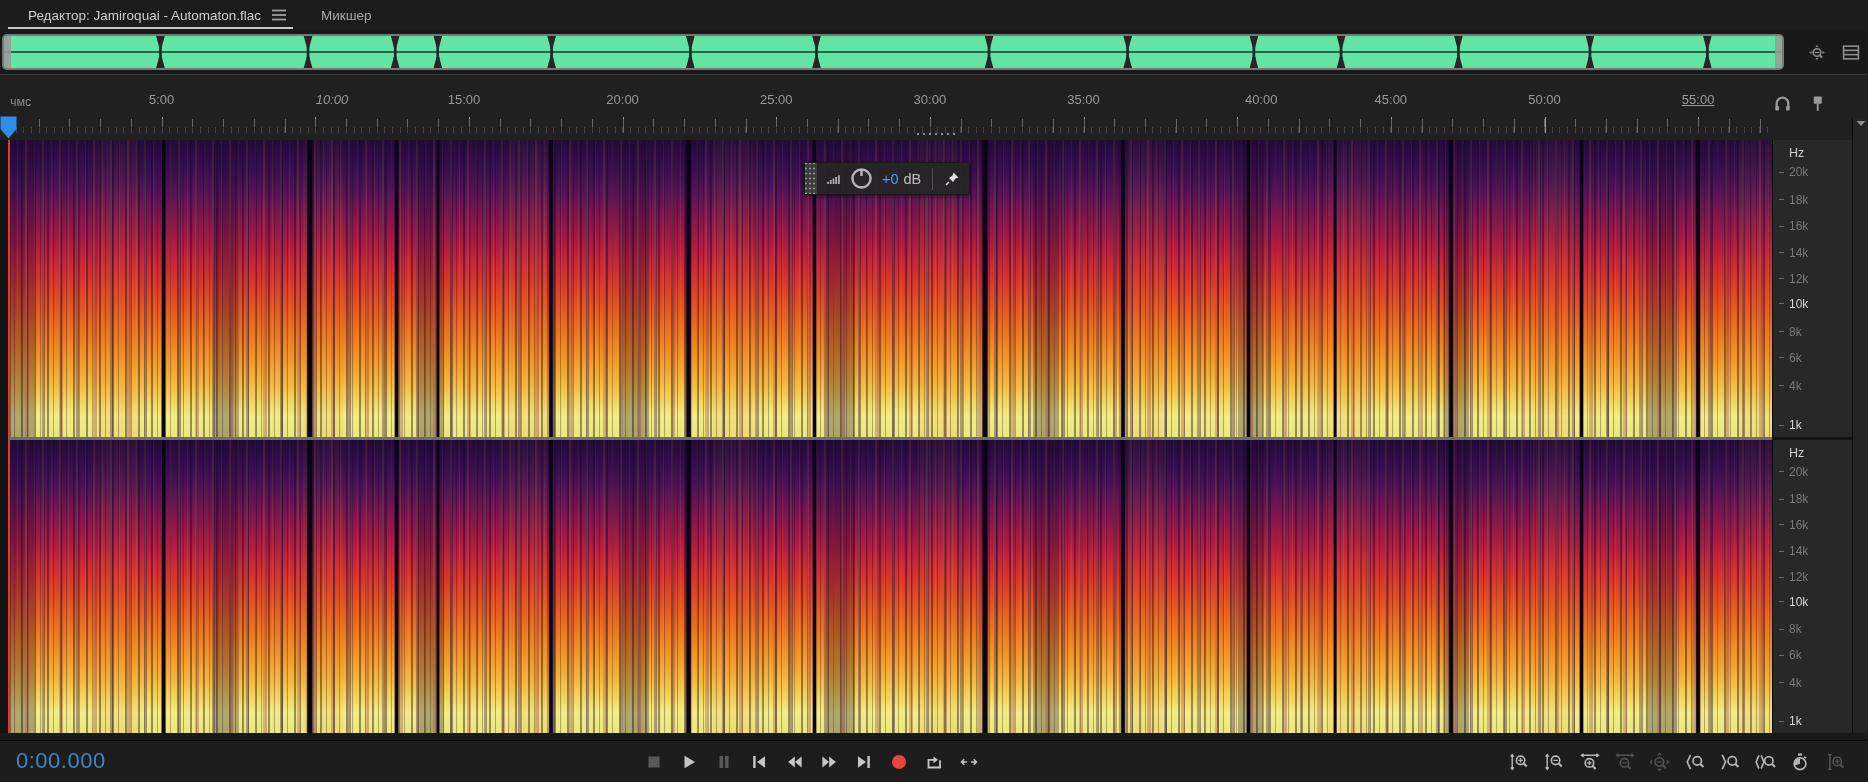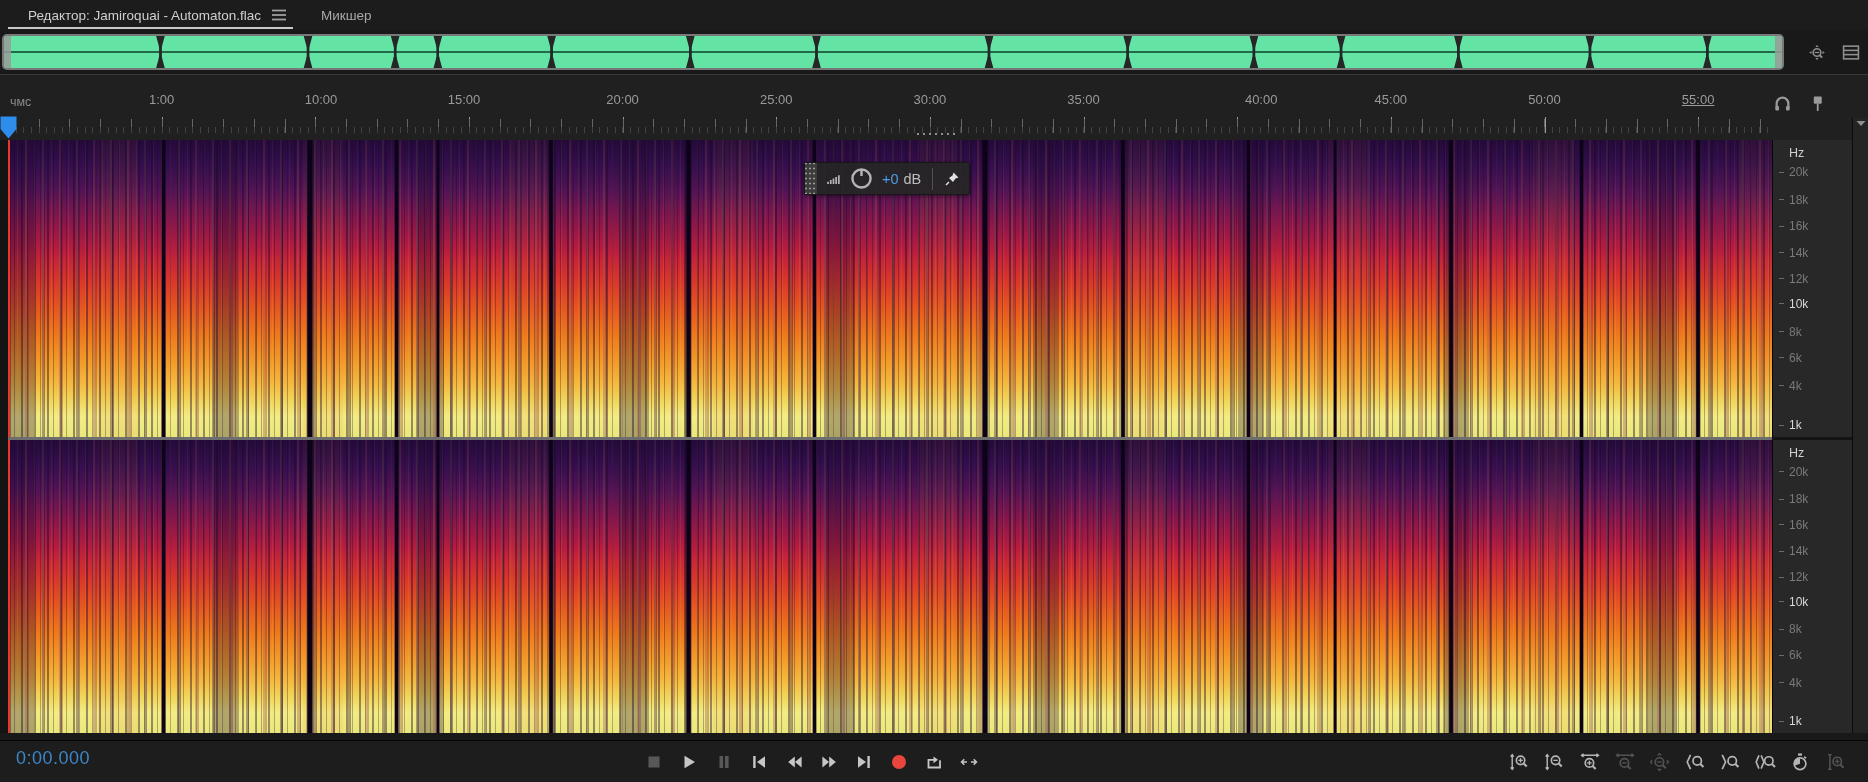--- a/index.html
+++ b/index.html
@@ -79,21 +79,21 @@
   .hudgrip{width:13px;align-self:stretch;background:#3c3c3c;border-right:1px solid #242424;
        background-image:radial-gradient(circle,#9a9a9a 0.9px,transparent 1.2px);background-size:4px 5px;background-position:3px 3px;}
   .hud .ic{color:#b4b4b4;}
   .hudval{font-size:14.5px;color:#4a9de8;}
   .hudunit{font-size:14.5px;color:#bdbdbd;margin-left:-4px;}
   .hudsep{width:1px;height:22px;background:#525252;margin:0 2px;}
   .hudpin{width:16px;height:16px;color:#e0e0e0;}
 
   
   .statusbar{position:absolute;left:0;top:740px;width:100%;height:42px;background:#1d1d1d;border-top:1px solid #050505;}
-  .timeview{position:absolute;left:16px;top:7px;font-size:18px;color:#3d85c6;letter-spacing:.5px;}
+  .timeview{position:absolute;left:16px;top:7px;font-size:22px;color:#3d85c6;letter-spacing:.5px;}
   .transport{position:absolute;left:645px;top:0;height:42px;display:flex;align-items:center;gap:17px;}
   .tbtn{width:18px;height:16px;display:flex;align-items:center;justify-content:center;color:#c6c6c6;cursor:default;}
   .zoomtools{position:absolute;right:22px;top:0;height:42px;display:flex;align-items:center;gap:13px;}
   .zbtn{width:22px;height:18px;display:flex;align-items:center;justify-content:center;color:#b5b5b5;}
   .dim{opacity:.35;}
   svg{display:block;}
 </style>
 </head>
 <body>
 
@@ -183,23 +183,23 @@
             <line x1="1.5" y1="6" x2="15.5" y2="6" stroke="currentColor" stroke-width="1.5"></line>
             <line x1="1.5" y1="10" x2="15.5" y2="10" stroke="currentColor" stroke-width="1.5"></line>
           </svg>
         </span>
       </div>
   </div>
 
   <div class="ruler">
     <span class="unitlbl">чмс</span>
     <div id="ruler-labels">
-        <span class="rlabel" style="left: 161.65px;">1:00</span>
+        <span class="rlabel" style="left: 161.65px;">5:00</span>
         <div class="rtick-major" style="left: 161.65px;"></div>
-        <span class="rlabel" style="left: 321px;">10:00</span>
+        <span class="rlabel" style="left: 332px; font-style: italic;">10:00</span>
         <div class="rtick-major" style="left: 315.3px;"></div>
         <span class="rlabel" style="left: 464px;">15:00</span>
         <div class="rtick-major" style="left: 468.95px;"></div>
         <span class="rlabel" style="left: 622.6px;">20:00</span>
         <div class="rtick-major" style="left: 622.6px;"></div>
         <span class="rlabel" style="left: 776.25px;">25:00</span>
         <div class="rtick-major" style="left: 776.25px;"></div>
         <span class="rlabel" style="left: 929.9px;">30:00</span>
         <div class="rtick-major" style="left: 929.9px;"></div>
         <span class="rlabel" style="left: 1083.55px;">35:00</span>

